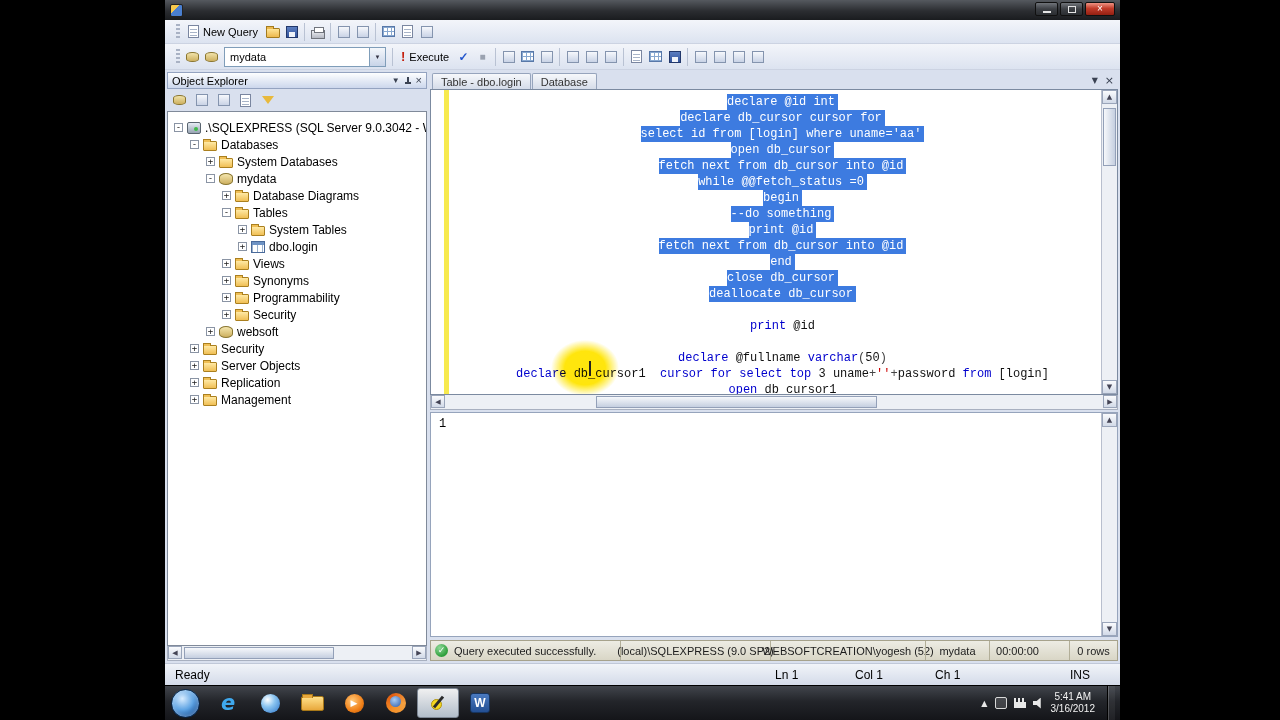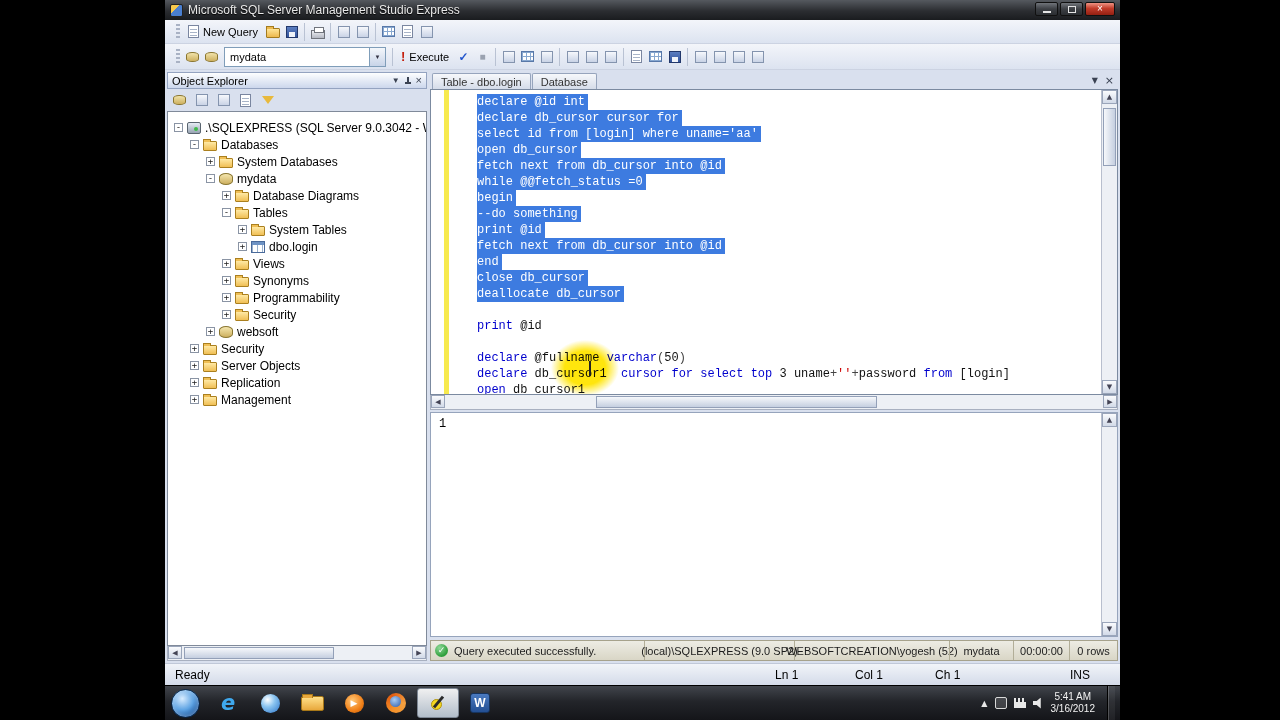--- a/index.html
+++ b/index.html
@@ -79,21 +79,21 @@
   .tabstrip{height:17px;display:flex;align-items:flex-end;gap:1px;padding-left:2px;flex:none;position:relative;}
   .tab{height:16px;padding:0 8px;font-size:11px;background:linear-gradient(#f6f8fb,#d5dce9);border:1px solid #96a4bc;border-bottom:none;border-radius:2px 2px 0 0;display:flex;align-items:center;color:#333;white-space:nowrap;}
   .tab.active{background:#fff;font-weight:bold;color:#000;height:17px;}
   .ts-right{position:absolute;right:4px;top:2px;display:flex;gap:7px;color:#3a4252;align-items:center;}
   .ts-ico{font-size:8px;font-family:"DejaVu Sans",sans-serif;}
   .ts-ico.x{font-size:11px;}
 
   .editor{height:306px;background:#fff;border:1px solid #7b8aa0;position:relative;overflow:hidden;flex:none;}
   .changebar{position:absolute;left:13px;top:0;bottom:0;width:5px;background:#f7ea4e;}
   .code{position:absolute;left:0;top:4px;right:17px;font-family:"Liberation Mono","DejaVu Sans Mono",monospace;font-size:12px;line-height:16px;white-space:pre;}
-  .code-line{height:16px;padding-left:46px;}
+  .code-line{height:16px;padding-left:34px;text-align:center;}
   .ct{display:inline-block;height:16px;}
   .ct.sel{background:#3d7be0;padding-right:3px;}
   .ct.sel span{color:#fff !important;}
   .tk-kw{color:#0000cd;} .tk-id{color:#111;} .tk-str{color:#cd0000;} .tk-cmt{color:#007800;} .tk-num{color:#111;} .tk-op{color:#444;}
 
   .highlight-blob{position:absolute;left:120px;top:250px;width:68px;height:56px;background:radial-gradient(closest-side,rgba(255,228,0,.95) 0 60%,rgba(255,228,0,0) 100%);mix-blend-mode:multiply;pointer-events:none;}
   .caret{position:absolute;left:158px;top:271px;width:2px;height:15px;background:#222;}
 
   .vscroll{position:absolute;right:0;top:0;bottom:0;width:16px;background:#edf0f5;border-left:1px solid #b8bfce;}
   .vscroll .sarrow{width:15px;height:14px;}
@@ -142,21 +142,20 @@
   .show-desktop{width:8px;height:34px;margin-left:5px;border-left:1px solid #000;box-shadow:inset 1px 0 0 rgba(255,255,255,.2);background:rgba(255,255,255,.06);}
 </style>
 </head>
 <body>
 
 <div class="video">
   <div class="app">
 
     <div class="titlebar">
       <span class="appicon"></span>
-      <span class="title">Microsoft SQL Server Management Studio Express</span>
       <span class="winbtns">
         <span class="wbtn">
             <span class="bar"></span>
           </span>
         <span class="wbtn">
             <span class="box"></span>
           </span>
         <span class="wbtn close">×</span>
       </span>
     </div>
@@ -426,21 +425,21 @@
           </div>
         </div>
 
         <div class="result-strip">
           <span class="gcheck">✓</span>
           <span class="rs-msg">Query executed successfully.</span>
           <span class="rs-cell" style="width:150px;">(local)\SQLEXPRESS (9.0 SP2)</span>
           <span class="rs-cell" style="width:155px;">WEBSOFTCREATION\yogesh (52)</span>
           <span class="rs-cell" style="width:64px;">mydata</span>
           <span class="rs-cell" style="width:56px;">00:00:00</span>
-          <span class="rs-cell" style="width:48px;">0 rows</span>
+          <span class="rs-cell" style="width:48px;margin-left:24px;">0 rows</span>
         </div>
 
       </div>
     </div>
 
     <div class="statusbar">
       <span>Ready</span>
       <span class="sb-spacer"></span>
       <span class="sb-cell">Ln 1</span>
       <span class="sb-cell">Col 1</span>

